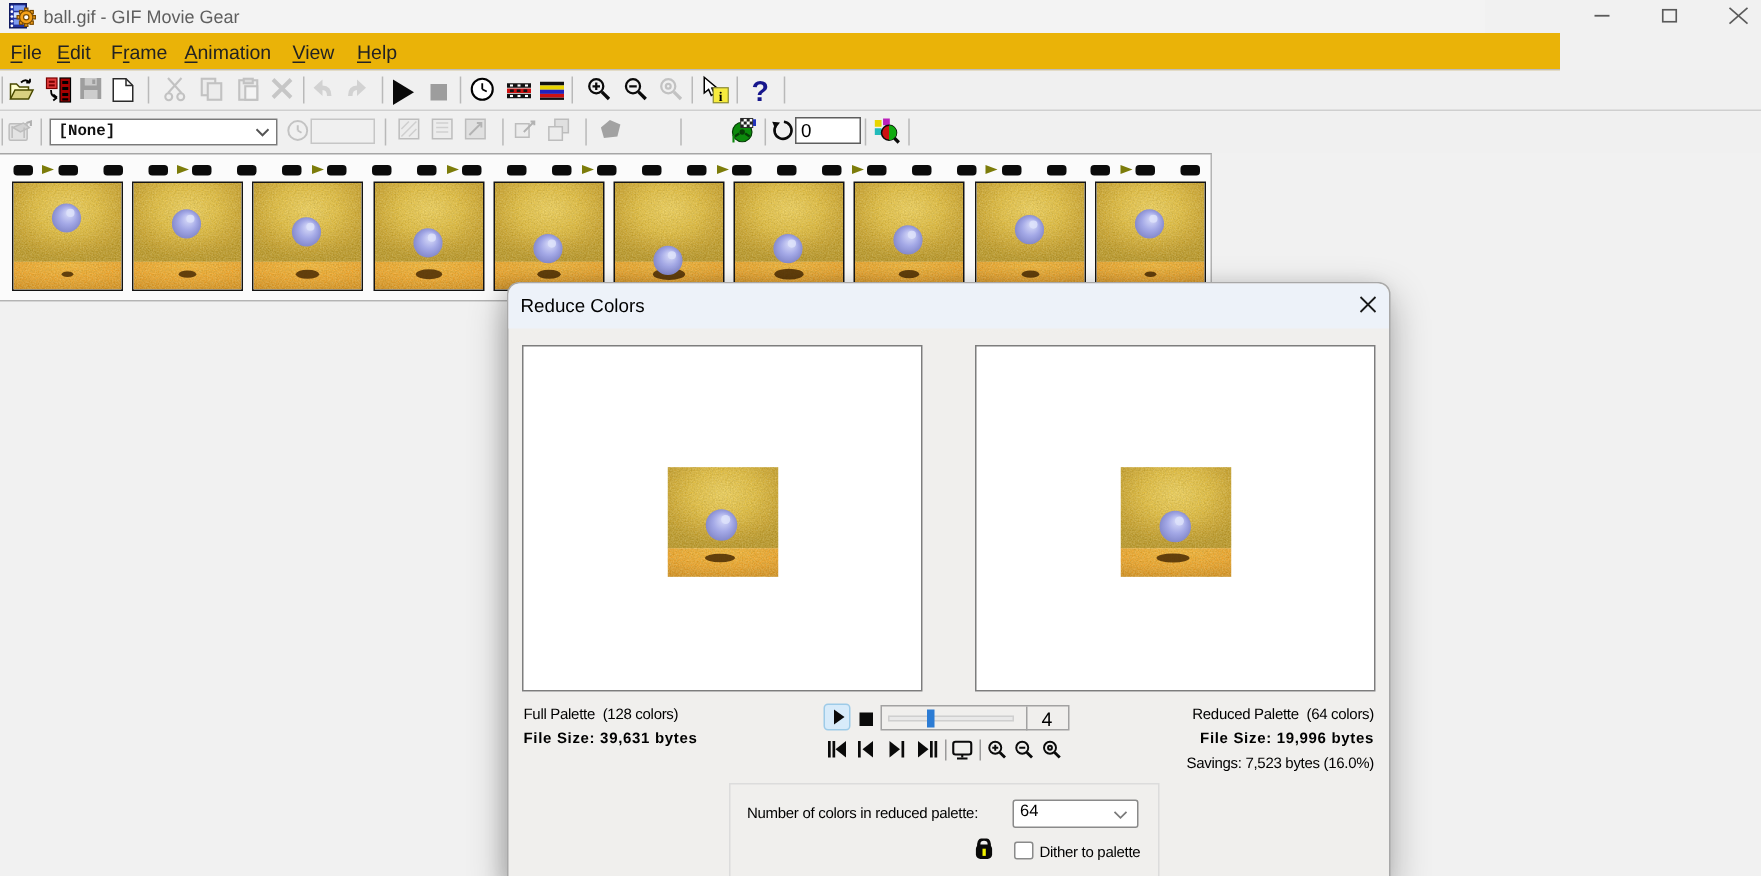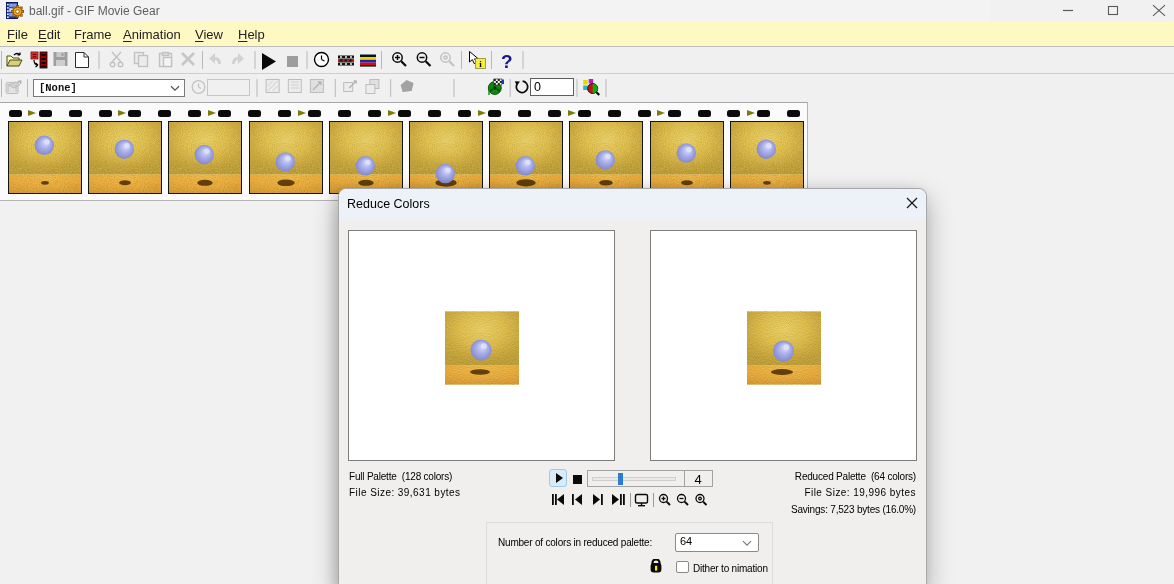--- a/index.html
+++ b/index.html
@@ -1,37 +1,37 @@
 <!DOCTYPE html>
 <html><head><meta charset="utf-8"><style>
 *{margin:0;padding:0;box-sizing:border-box}
 html,body{width:1174px;height:584px;overflow:hidden;font-family:"Liberation Sans",sans-serif;background:#f1f1f1}
 #app{position:relative;width:1174px;height:584px}
 #titlebar{position:absolute;left:0;top:0;width:990px;height:22px;background:#f3f3f3}
 #title{position:absolute;left:29px;top:4px;font-size:12px;color:#5f5f5f}
-#menubar{position:absolute;left:0;top:22px;width:1174px;height:25px;background:#fef9c3;border-bottom:1px solid #bcbcbc}
+#menubar{position:absolute;left:0;top:22px;width:1040px;height:25px;background:#eab308;border-bottom:1px solid #bcbcbc}
 .mi{position:absolute;top:5px;font-size:13px;color:#222}
 .mi u{text-decoration:underline;text-underline-offset:2px}
 #tb1{position:absolute;left:0;top:47px;width:1174px;height:27px;background:#f0f0f0;border-bottom:1px solid #cfcfcf}
 #tb2{position:absolute;left:0;top:75px;width:1174px;height:27px;background:#f0f0f0}
 #strip{position:absolute;left:0;top:102px;width:808px;height:99px;background:#fbfbfb;border-top:1px solid #a6a6a6;border-right:1px solid #b4b4b4;border-bottom:1px solid #b4b4b4}
 .hole{position:absolute;top:7px;width:13px;height:7px;background:#0b0b0b;border-radius:2.5px}
 .tri{position:absolute;top:7px;width:0;height:0;border-top:3.5px solid transparent;border-bottom:3.5px solid transparent;border-left:8px solid #7c7c0a}
 .frm{position:absolute;top:18px;border:1px solid #141414}
 #combo1{position:absolute;left:33px;top:4px;width:152px;height:18px;background:#fff;border:1px solid #7a7a7a;font-family:"Liberation Mono",monospace;font-size:10.5px;font-weight:bold;color:#111;line-height:17px;padding-left:5px}
 .chvsvg{position:absolute}
 #gfield{position:absolute;left:207px;top:4px;width:43px;height:17px;background:#f0f0f0;border:1px solid #c6c6c6}
 #zfield{position:absolute;left:530px;top:3px;width:44px;height:18px;background:#fff;border:1px solid #5e5e5e;font-size:12.5px;padding-left:3px;line-height:16px}
 #dialog{position:absolute;left:338px;top:188px;width:589px;height:400px;background:#f0efed;border:1px solid #a8a8a8;border-radius:8px 8px 0 0;box-shadow:0 10px 26px rgba(0,0,0,0.3),-4px 2px 12px rgba(0,0,0,0.12);z-index:10}
 #dtitle{position:absolute;left:0;top:0;width:100%;height:30px;background:#edf2f9;border-radius:8px 8px 0 0}
 #dtitle span{position:absolute;left:8px;top:8px;font-size:12.5px;color:#000}
 .pane{position:absolute;top:41px;width:267px;height:231px;background:#fff;border:1px solid #7d7d7d}
 .pimg{position:absolute;left:96px;top:80px}
 .dtext{position:absolute;font-size:10px;letter-spacing:-0.2px;color:#000;white-space:nowrap}
-.b{font-weight:normal;letter-spacing:0.45px}
+.b{font-weight:bold;letter-spacing:0.45px}
 #playbtn{position:absolute;left:210px;top:280px;width:18px;height:18px;background:#d7ebfa;border:1px solid #9dcbe8;border-radius:3px}
 #stopsq{position:absolute;left:234px;top:286px;width:9px;height:9px;background:#0a0a0a}
 #slbox{position:absolute;left:248px;top:281px;width:126px;height:17px;border:1px solid #a2a2a2;background:#f0efed}
 #slgroove{position:absolute;left:4px;top:6px;width:84px;height:4px;background:#e9e9e9;border:1px solid #cfcfcf}
 #slthumb{position:absolute;left:30px;top:2px;width:5px;height:12px;background:#2c7cd4}
 #sldiv{position:absolute;left:96px;top:0;width:1px;height:16px;background:#a2a2a2}
 #slnum{position:absolute;left:96px;top:1px;width:28px;text-align:center;font-size:13px}
 #grpbox{position:absolute;left:147px;top:333px;width:287px;height:70px;border:1px solid #dcdcdc}
 #combo64{position:absolute;left:336px;top:344px;width:84px;height:19px;background:#fff;border:1px solid #8a8a8a;border-radius:2px;font-size:11px;padding:1px 0 0 4px}
 
@@ -497,14 +497,14 @@
 <div class="dtext" style="left:159px;top:348px">Number of colors in reduced palette:</div>
 <div id="combo64">64<svg class="chvsvg" style="right:6px;top:6px" width="10" height="7" viewBox="0 0 10 7">
           <path d="M1 1.2 L5 5.2 L9 1.2" stroke="#7a7a7a" fill="none" stroke-width="1.2"></path>
         </svg></div>
 <svg style="position:absolute;left:311px;top:370px" width="12" height="14" viewBox="0 0 12 14">
 <path d="M2.5 5 V3.6 A3.5 3.2 0 0 1 9.5 3.6 V5" fill="none" stroke="#0a0a0a" stroke-width="2.2"></path>
 <rect x="0.6" y="4" width="10.8" height="9.6" rx="3" fill="#0a0a0a"></rect>
 <rect x="5" y="6.8" width="2.2" height="4.8" fill="#f2f200"></rect>
 </svg>
 <div id="chk"></div>
-<div class="dtext" style="left:354px;top:374px">Dither to nimation</div>
+<div class="dtext" style="left:354px;top:374px">Dither to palette</div>
 </div>
 </div>
 </body></html>

